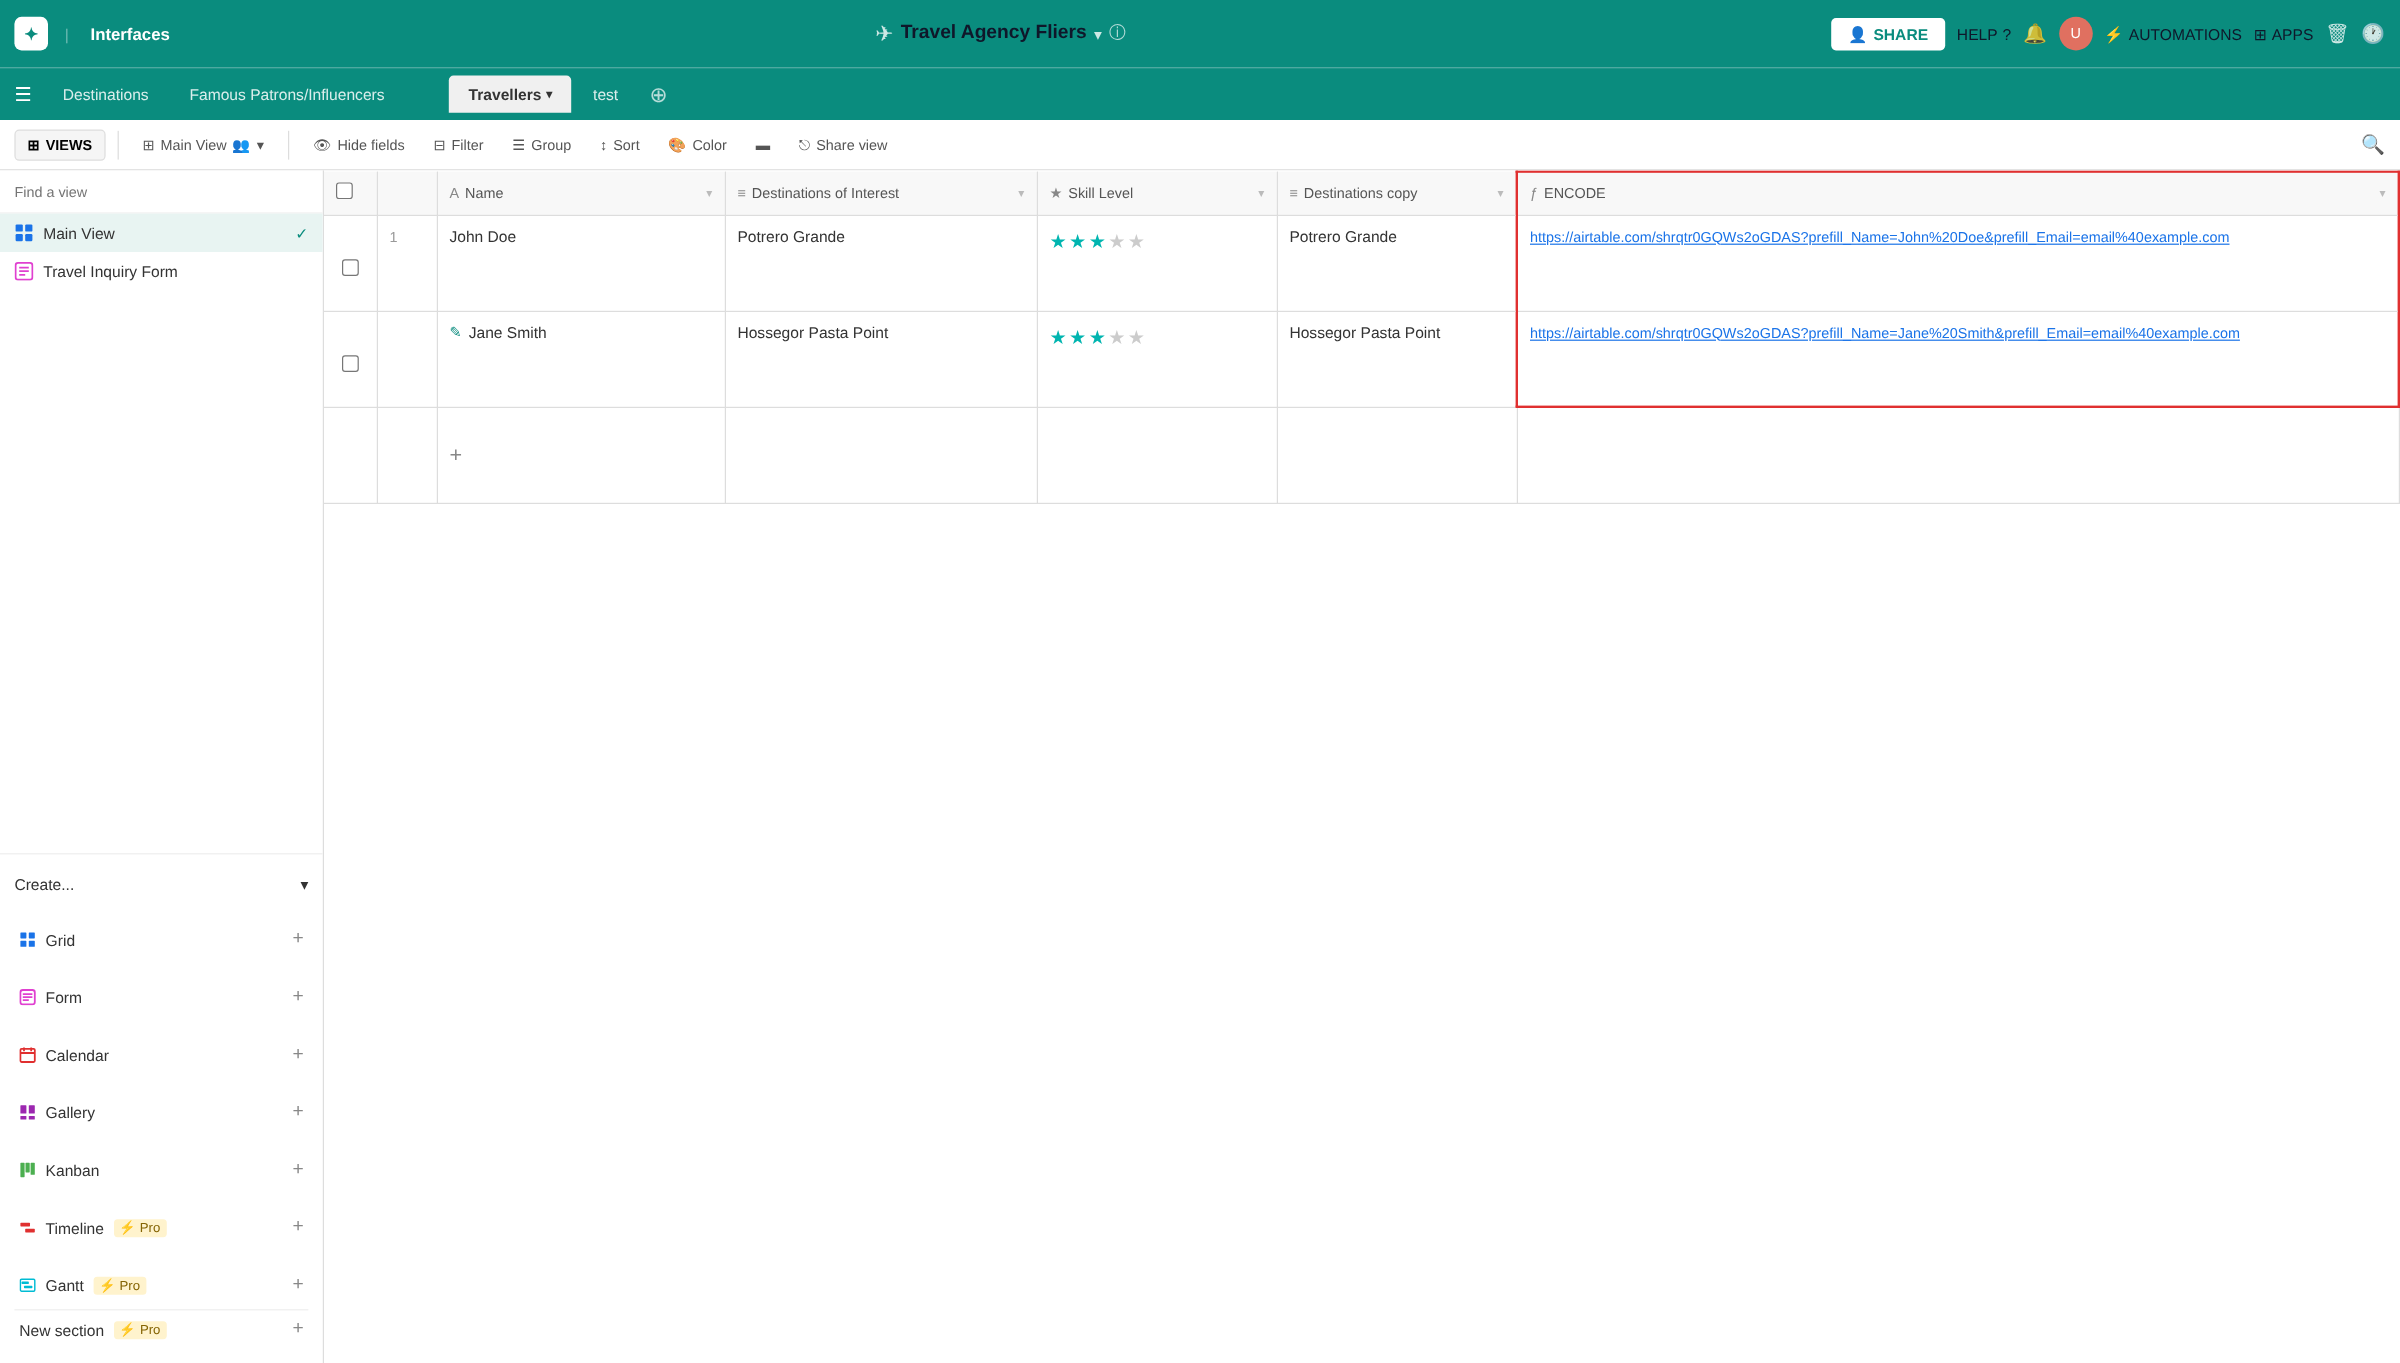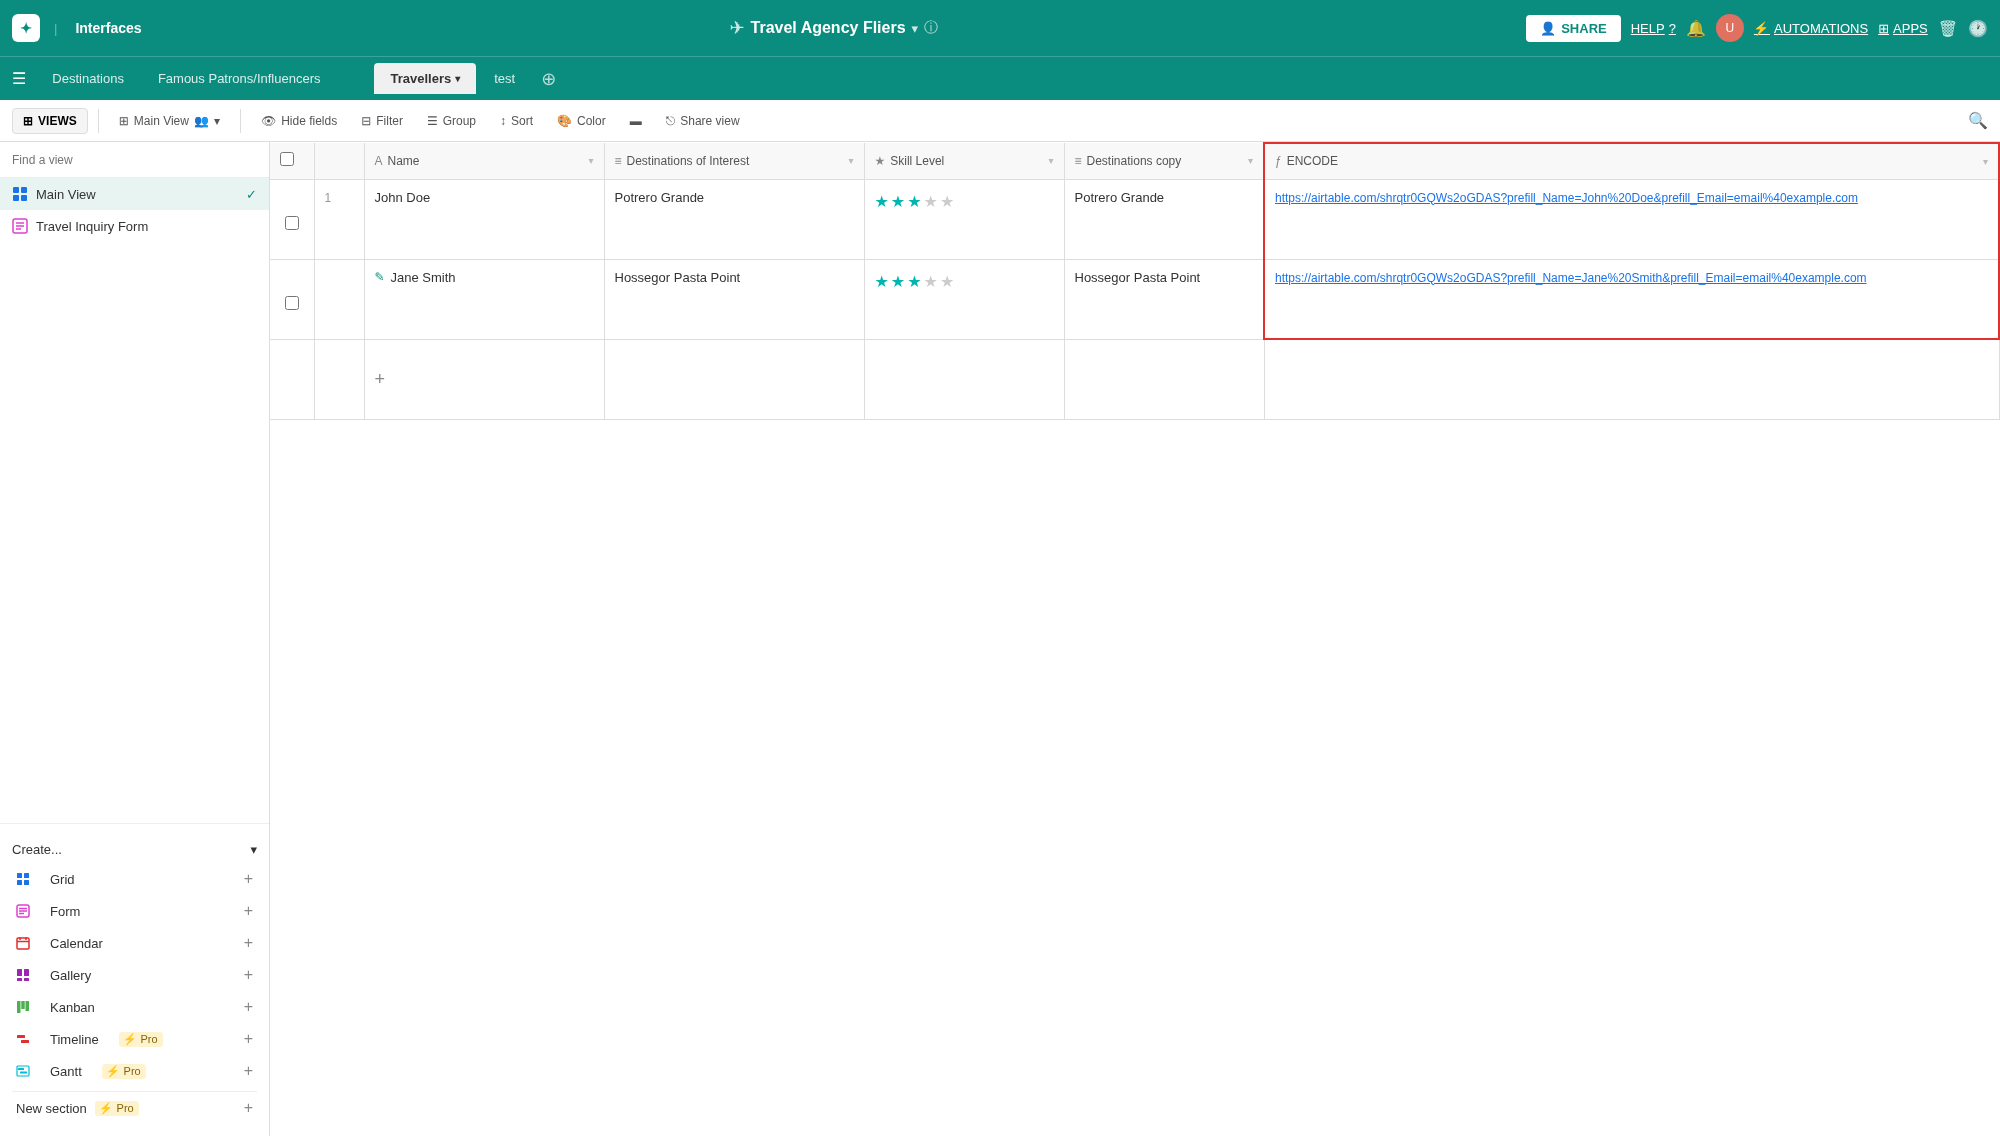--- a/index.html
+++ b/index.html
@@ -23,33 +23,33 @@
       flex-shrink: 0;
     }
     .top-nav-divider { color: rgba(255,255,255,0.4); margin: 0 4px; }
     .top-nav-app-title {
       color: white; font-weight: 600; font-size: 14px; margin-left: 4px;
     }
     .top-nav-center {
       flex: 1; display: flex; align-items: center; justify-content: center; gap: 6px;
     }
     .top-nav-db-title {
-      color: #ffffff; font-weight: 700; font-size: 16px;
+      color: #0f172a; font-weight: 700; font-size: 16px;
     }
     .top-nav-db-arrow { color: rgba(255,255,255,0.8); }
     .top-nav-info { color: rgba(255,255,255,0.7); font-size: 14px; cursor: pointer; }
     .top-nav-right { display: flex; align-items: center; gap: 10px; }
     .btn-share {
       background: white; color: #0a8c7e;
       border: none; border-radius: 4px;
       padding: 6px 14px; font-weight: 600; font-size: 13px;
       cursor: pointer; display: flex; align-items: center; gap: 5px;
     }
     .top-nav-action {
-      color: #ffffff; font-size: 13px; cursor: pointer; display: flex; align-items: center; gap: 4px; text-decoration: underline;
+      color: #0f172a; font-size: 13px; cursor: pointer; display: flex; align-items: center; gap: 4px;
     }
     .top-nav-icon { color: rgba(255,255,255,0.8); font-size: 16px; cursor: pointer; }
 
     
     .tab-bar {
       background: #0a8c7e;
       height: 44px;
       display: flex;
       align-items: center;
       padding: 0 12px;
@@ -145,22 +145,22 @@
     .sidebar-spacer { flex: 1; }
     .sidebar-create-section {
       padding: 12px;
       border-top: 1px solid #eee;
     }
     .sidebar-create-header {
       display: flex; align-items: center; justify-content: space-between;
       padding: 6px 0; cursor: pointer; font-size: 13px; font-weight: 500; color: #333;
     }
     .sidebar-create-item {
-      display: flex; align-items: center; gap: 20px;
-      padding: 7px 4px; cursor: pointer; font-size: 13px; color: #333;
+      display: flex; align-items: center; gap: 8px;
+      padding: 7px 4px; cursor: pointer; font-size: 13px; color: #333; margin-top: 16px;
     }
     .sidebar-create-plus { margin-left: auto; color: #888; font-size: 16px; }
     .pro-badge {
       background: #fff3cd; color: #856404;
       font-size: 11px; padding: 1px 5px; border-radius: 3px;
       display: flex; align-items: center; gap: 2px;
     }
 
     
     .grid-area { flex: 1; overflow: auto; background: white; }

